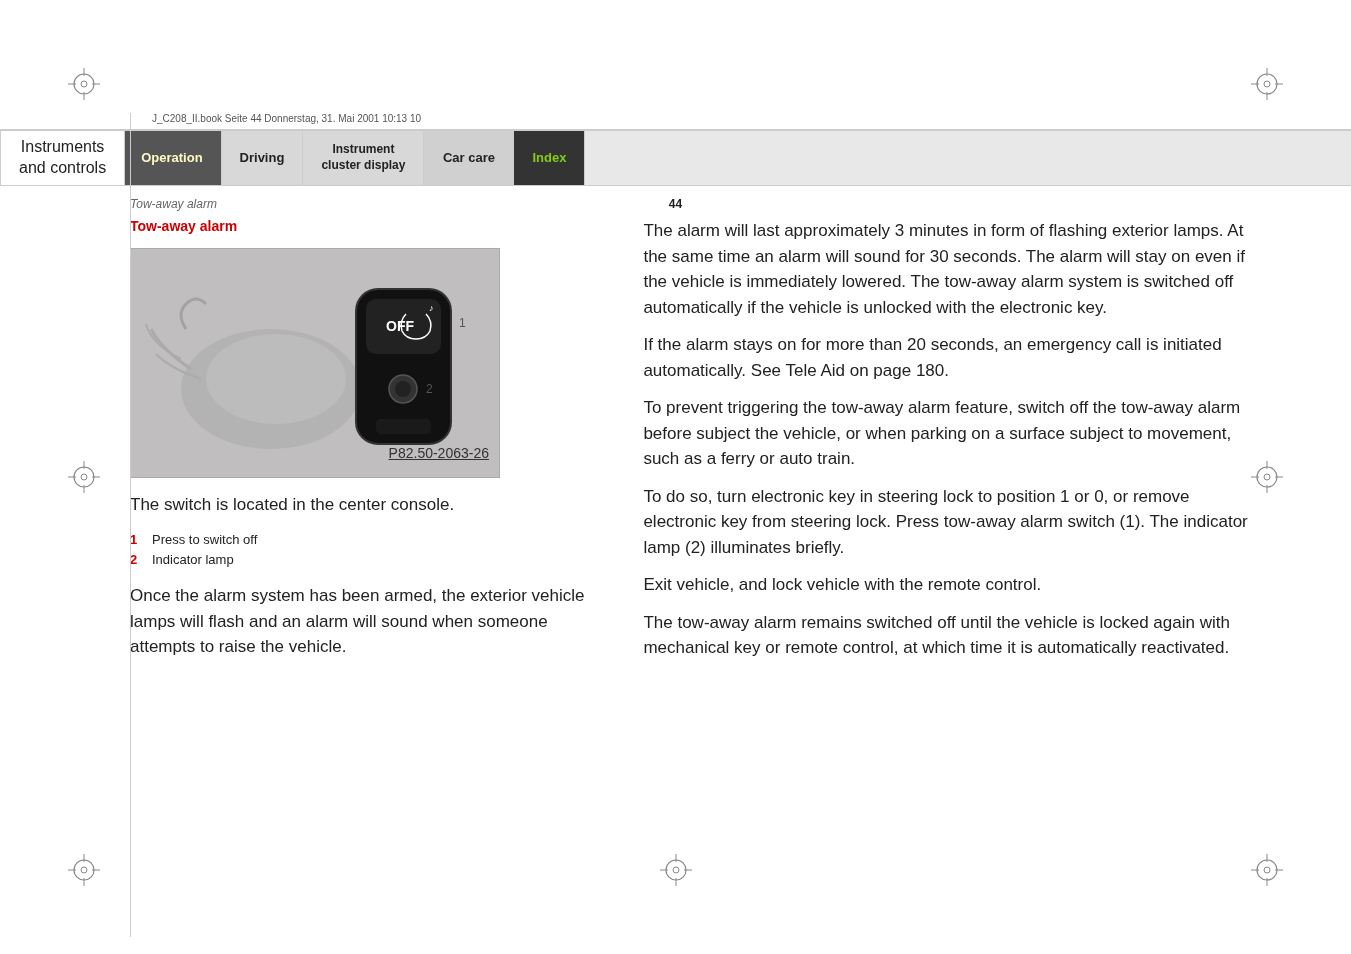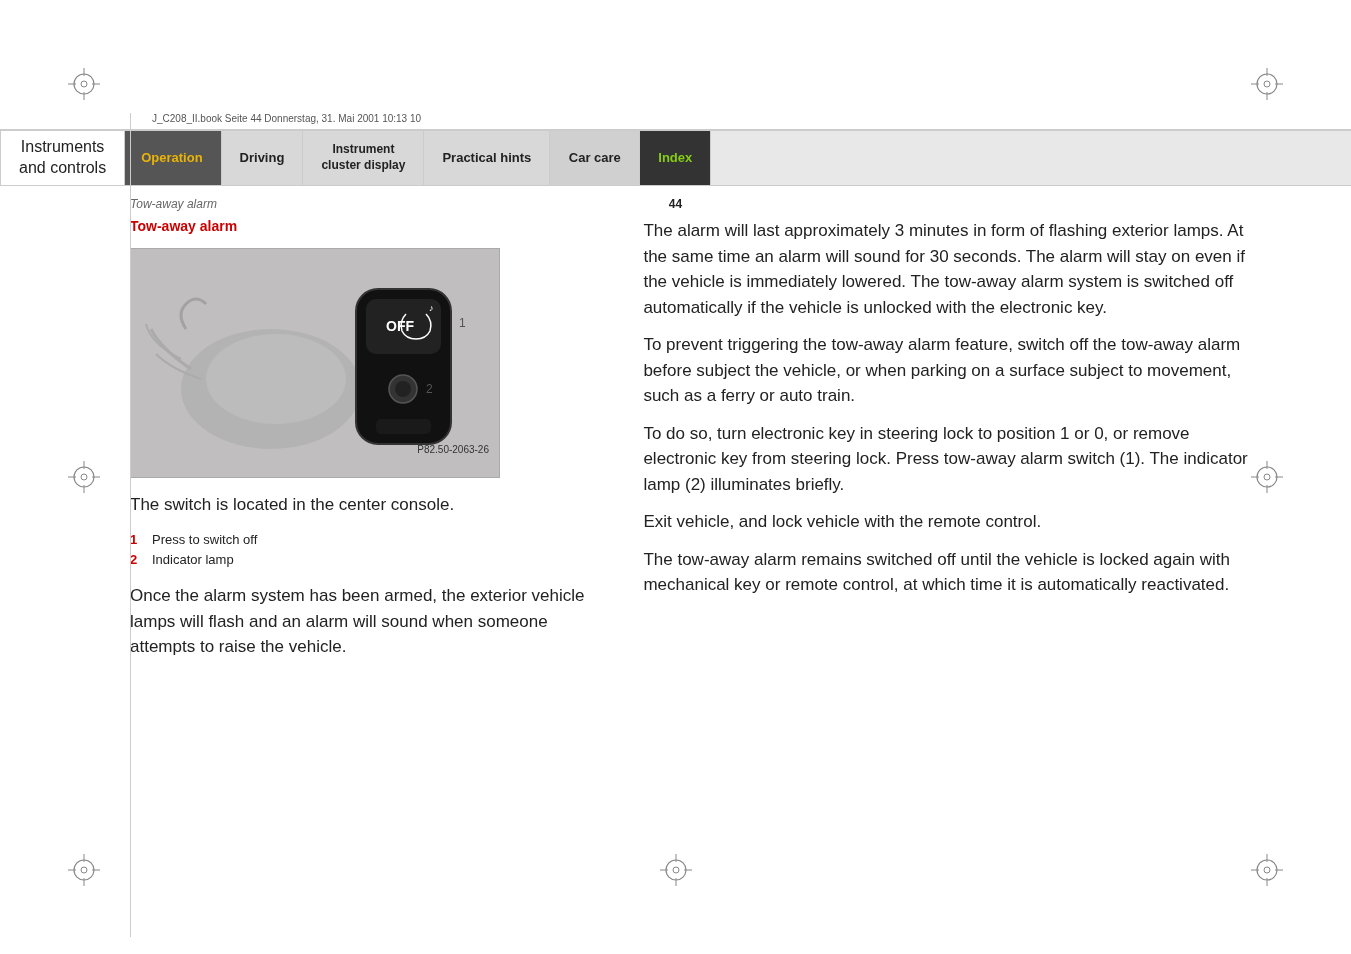--- a/index.html
+++ b/index.html
@@ -35,21 +35,21 @@
       font-size: 13px;
       font-weight: bold;
       text-align: center;
       line-height: 1.3;
       cursor: pointer;
       border-right: 1px solid #ccc;
     }
     .nav-item:first-child { border-left: 1px solid #ccc; }
     .nav-item.active {
       background: #555;
-      color: #eab308;
+      color: #fef9c3;
       padding-left: 16px;
     }
 
     
     .file-info {
       position: absolute;
       top: 113px;
       left: 130px;
       font-size: 10px;
       color: #555;
@@ -72,24 +72,25 @@
       background: #c8c8c8;
       border: 1px solid #aaa;
       position: relative;
       margin-bottom: 14px;
       overflow: hidden;
     }
 
     
     .image-caption {
       position: absolute;
-      bottom: 22px;
+      bottom: 16px;
       right: 10px;
-      font-size: 10px;
+      font-size: 14px;
       color: #333;
+      text-decoration: underline;
     }
 
     
     .body-text {
       font-size: 17px;
       line-height: 1.5;
       color: #222;
       margin-bottom: 12px;
     }
 
@@ -209,23 +210,20 @@
   </div>
   <div class="nav-item active" style="min-width:90px;">
     <span>Operation</span>
   </div>
   <div class="nav-item" style="min-width:80px; background:#d8d8d8;">
     <span>Driving</span>
   </div>
   <div class="nav-item" style="min-width:110px; background:#d8d8d8;">
     <span style="white-space:pre-line; font-size:12px; font-weight:bold;">Instrument
 cluster display</span>
-  </div>
-  <div class="nav-item" style="min-width:110px; background:#d8d8d8;">
-    <span>Practical hints</span>
   </div>
   <div class="nav-item" style="min-width:90px; background:#d0d0d0;">
     <span>Car care</span>
   </div>
   <div class="nav-item" style="min-width:70px; background:#333; color:#84cc16;">
     <span>Index</span>
   </div>
 </div>
 
 <div style="position:absolute; top:196px; left:130px;">
@@ -291,20 +289,21 @@
         <span class="num">2</span>
         <span>Indicator lamp</span>
       </li>
     </ul>
 
     <p class="body-text">Once the alarm system has been armed, the exterior vehicle lamps will flash and an alarm will sound when someone attempts to raise the vehicle.</p>
   </div>
 
   <div style="width:56%;">
     <p class="body-text">The alarm will last approximately 3 minutes in form of flashing exterior lamps. At the same time an alarm will sound for 30 seconds. The alarm will stay on even if the vehicle is immediately lowered. The tow-away alarm system is switched off automatically if the vehicle is unlocked with the electronic key.</p>
+    <p class="body-text">If the alarm stays on for more than 20 seconds, an emergency call is initiated automatically. See Tele Aid on page 180.</p>
     <p class="body-text">To prevent triggering the tow-away alarm feature, switch off the tow-away alarm before subject the vehicle, or when parking on a surface subject to movement, such as a ferry or auto train.</p>
     <p class="body-text">To do so, turn electronic key in steering lock to position 1 or 0, or remove electronic key from steering lock. Press tow-away alarm switch (1). The indicator lamp (2) illuminates briefly.</p>
     <p class="body-text">Exit vehicle, and lock vehicle with the remote control.</p>
     <p class="body-text">The tow-away alarm remains switched off until the vehicle is locked again with mechanical key or remote control, at which time it is automatically reactivated.</p>
   </div>
 
 </div>
 
 <div style="position:absolute; top:113px; left:130px; width:1px; height:calc(100% - 130px); background:#ccc;"></div>
 

